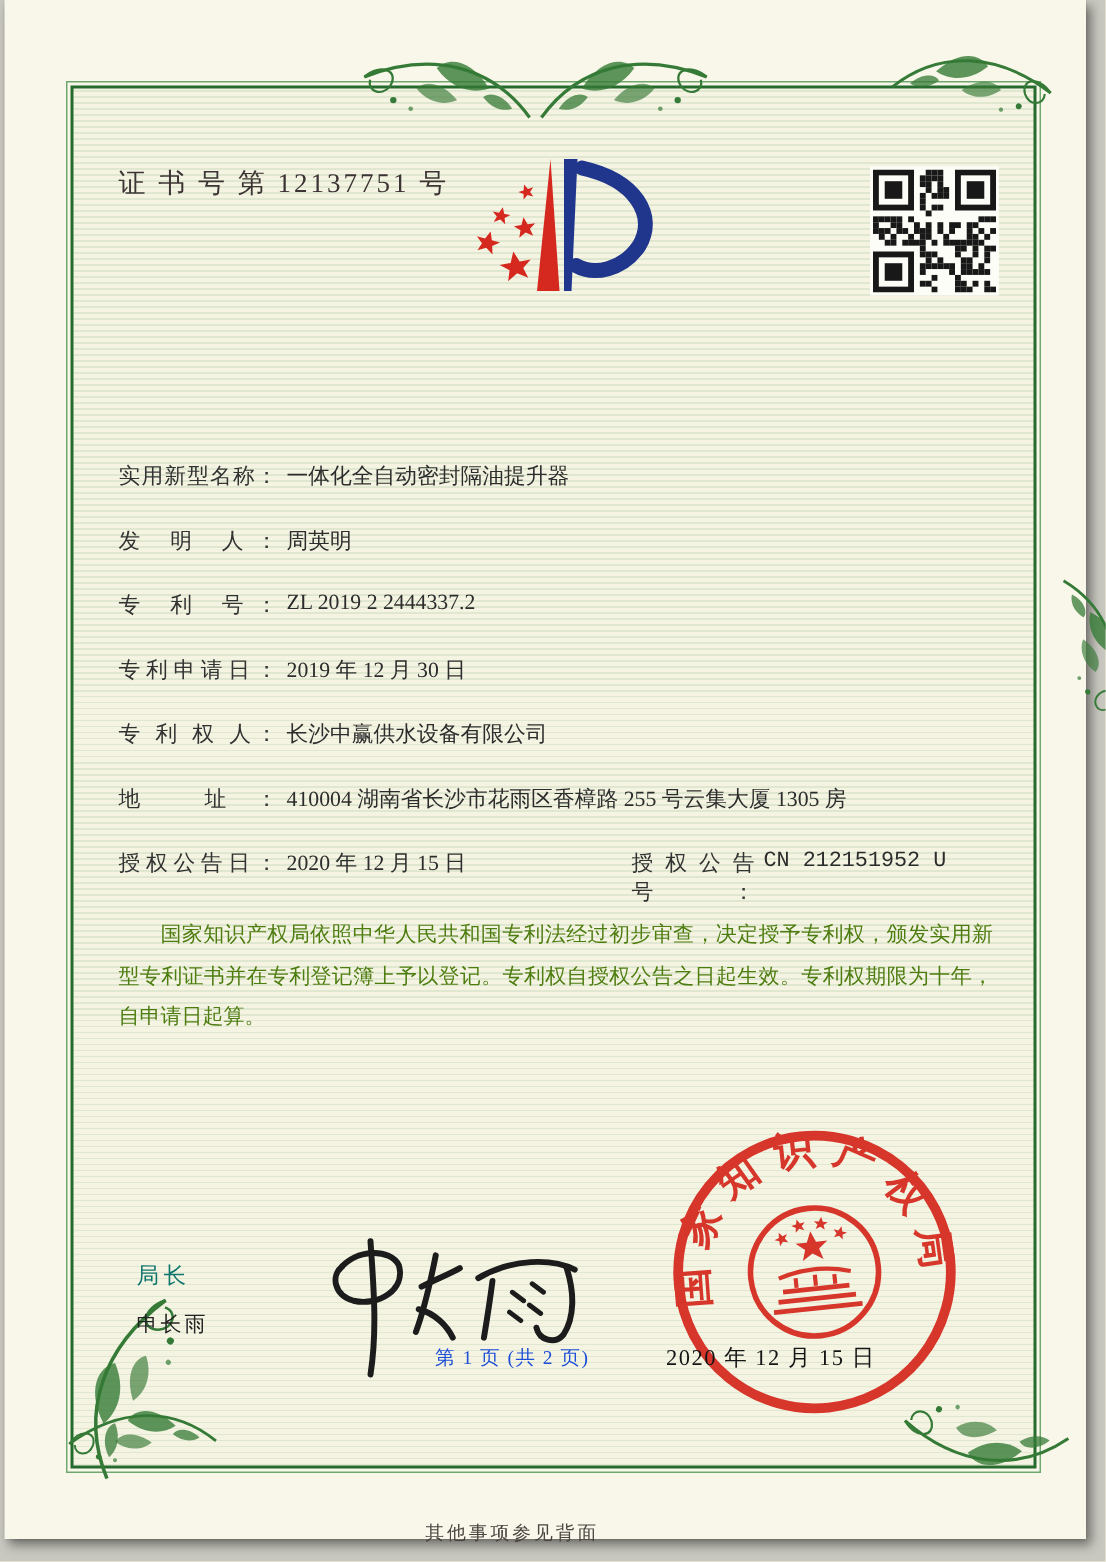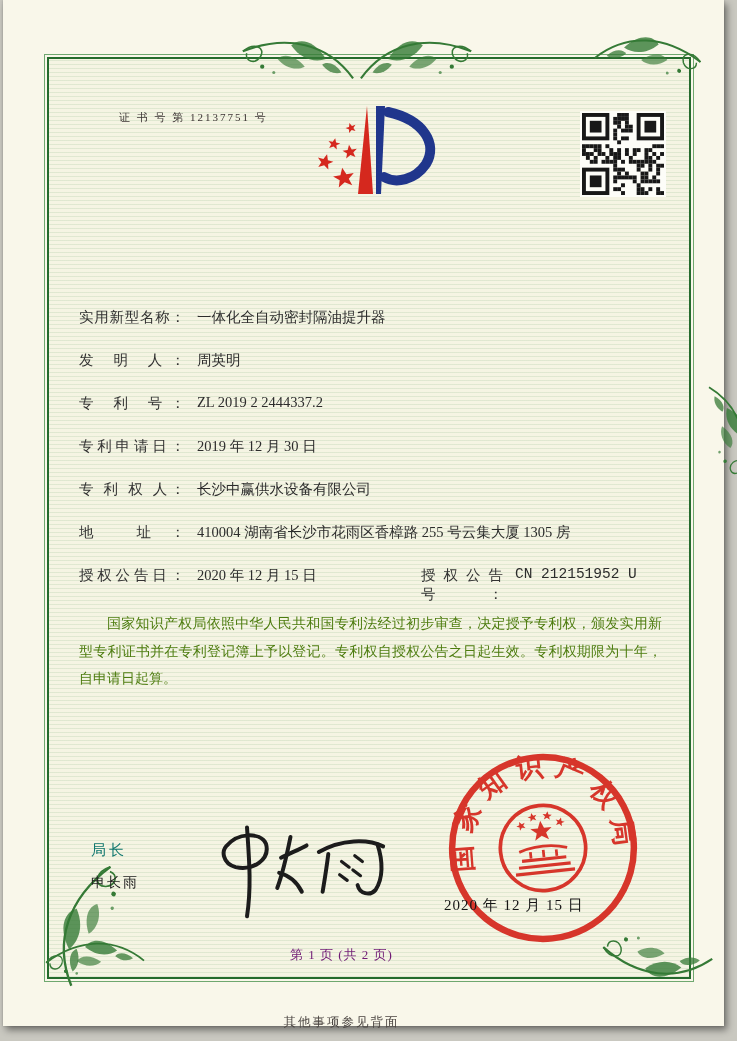--- a/index.html
+++ b/index.html
@@ -17,53 +17,52 @@
   .frame{
     position:absolute;left:44px;top:57px;width:640px;height:918px;
     border:2.5px solid #256b2d;
     outline:1.5px solid #6fa86f;
     outline-offset:2.5px;
     background:
       repeating-linear-gradient(0deg, rgba(110,165,110,.16) 0 1px, rgba(110,165,110,0) 1px 4px),
       #f5f4e3;
   }
   .certno{
-    position:absolute;left:76px;top:110px;font-size:11px;color:#3c3434;
+    position:absolute;left:76px;top:110px;font-size:18px;color:#3c3434;
     letter-spacing:2px;
-    margin-left:40px;
   }
   .logo{position:absolute;left:291px;top:98px;}
   .qr{position:absolute;left:577px;top:111px;background:#fdfdf8;padding:2px;}
   .title{
     position:absolute;left:0;right:44px;top:218px;text-align:center;
     font-size:36px;font-weight:bold;color:#1a1a1a;letter-spacing:14px;
     text-indent:14px;
   }
   .fields{position:absolute;left:76px;top:308px;width:600px;}
   .frow{position:relative;height:43px;font-size:14.5px;color:#323232;}
   .flbl{display:inline-block;width:106px;text-align-last:justify;text-align:justify;vertical-align:top;}
-  .fval{margin-left:12px;color:#2c2c2c;}
+  .fval{margin-left:6px;color:#2c2c2c;}
   .fcell2{position:absolute;left:342px;top:0;font-family:Liberation Mono, monospace;}
   .bodytext{
     position:absolute;left:76px;right:62px;top:610px;
     font-size:14px;line-height:27.5px;color:#4d7c0f;
     text-align:justify;
   }
   .bodytext p{margin:0;text-indent:2em;}
   .sig-title{position:absolute;left:88px;top:841px;font-size:15px;color:#0f766e;letter-spacing:3px;}
   .sig-name{position:absolute;left:88px;top:874px;font-size:14px;color:#222;letter-spacing:2px;}
   .sig-script{position:absolute;left:196px;top:818px;}
   .seal{position:absolute;left:438px;top:746px;transform:rotate(-6deg);opacity:.93;}
   .seal-date{
     position:absolute;left:441px;top:896px;font-size:15px;color:#151515;
     letter-spacing:1px;z-index:5;
   }
   .page-ind{
-    position:absolute;left:0;right:44px;top:946px;text-align:center;
-    font-size:13px;color:#701a75;letter-spacing:1px;
+    position:absolute;left:0;right:44px;top:896px;text-align:center;
+    font-size:13px;color:#1d4ed8;letter-spacing:1px;
   }
   .back-note{
     position:absolute;left:0;right:44px;top:1014px;text-align:center;
     font-size:12.5px;color:#4a4440;letter-spacing:2px;
   }
   .orn{position:absolute;color:#357a36;}
   svg{display:block;}
 </style>
 </head>
 <body>

